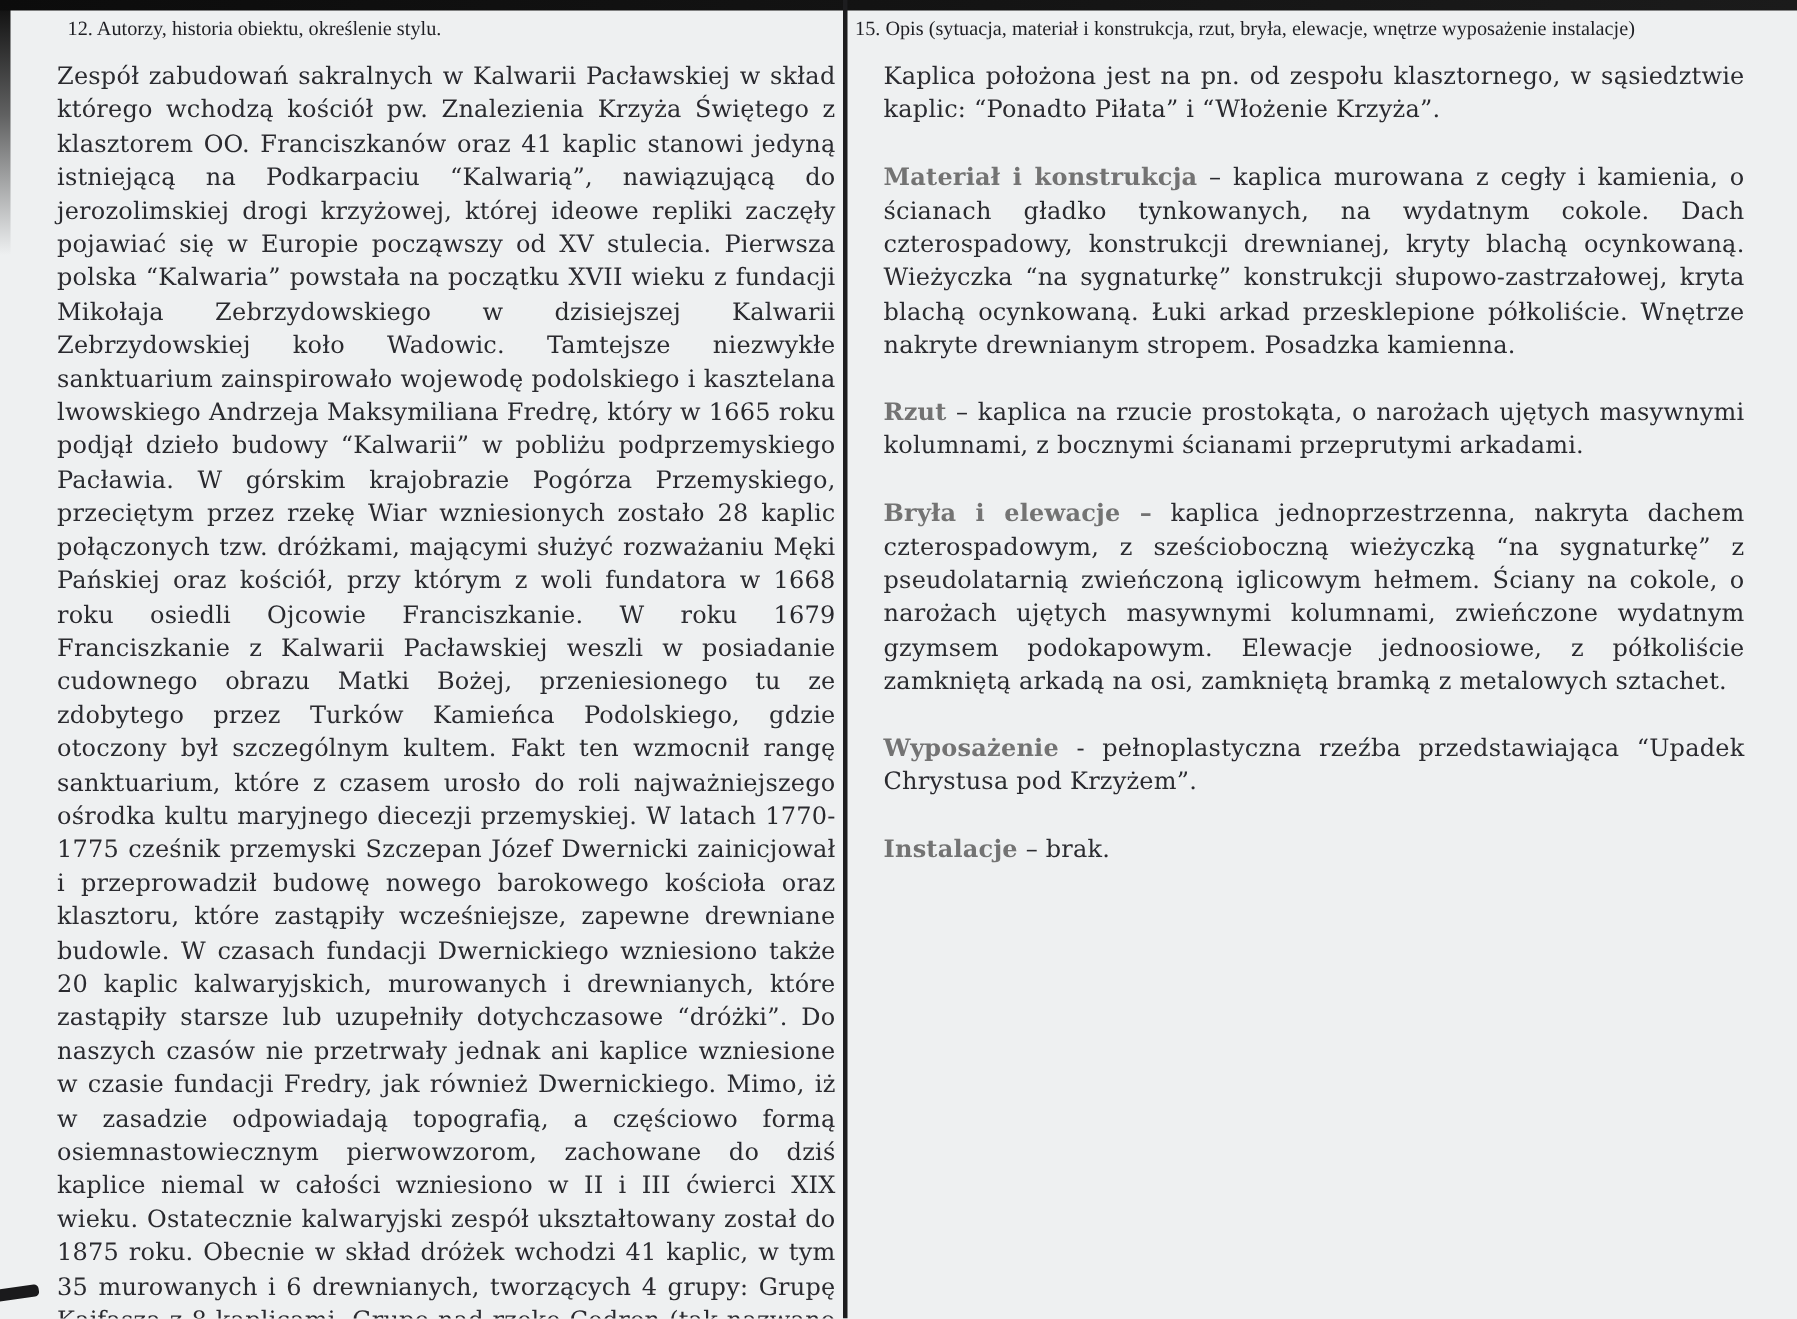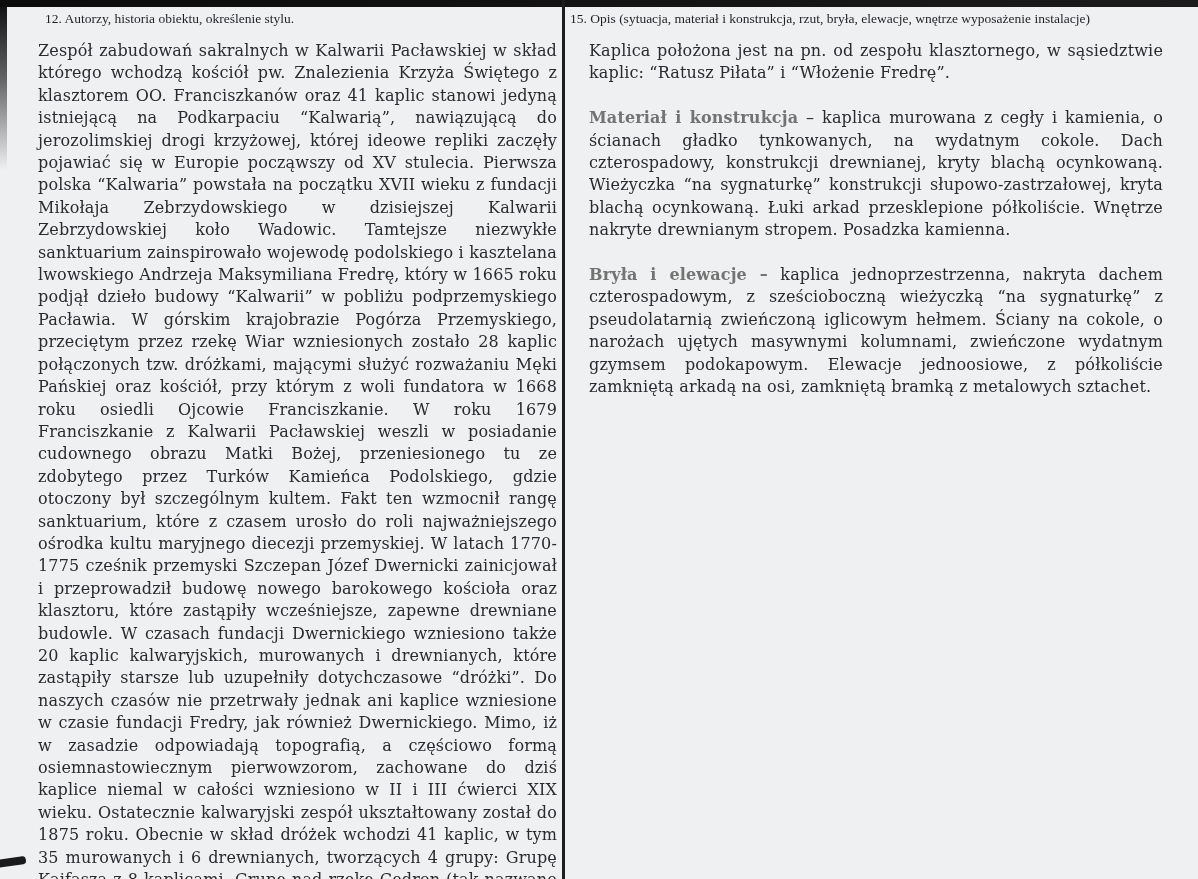--- a/index.html
+++ b/index.html
@@ -76,16 +76,19 @@
 
 <div class="divider"></div>
 
 <div class="col-header left">12. Autorzy, historia obiektu, określenie stylu.</div>
 <div class="col-header right">15. Opis (sytuacja, materiał i konstrukcja, rzut, bryła, elewacje, wnętrze wyposażenie instalacje)</div>
 
 <div class="col-body left">
     <p class="para"><span>Zespół zabudowań sakralnych w Kalwarii Pacławskiej w skład którego wchodzą kościół pw. Znalezienia Krzyża Świętego z klasztorem OO. Franciszkanów oraz 41 kaplic stanowi jedyną istniejącą na Podkarpaciu “Kalwarią”, nawiązującą do jerozolimskiej drogi krzyżowej, której ideowe repliki zaczęły pojawiać się w Europie począwszy od XV stulecia. Pierwsza polska “Kalwaria” powstała na początku XVII wieku z fundacji Mikołaja Zebrzydowskiego w dzisiejszej Kalwarii Zebrzydowskiej koło Wadowic. Tamtejsze niezwykłe sanktuarium zainspirowało wojewodę podolskiego i kasztelana lwowskiego Andrzeja Maksymiliana Fredrę, który w 1665 roku podjął dzieło budowy “Kalwarii” w pobliżu podprzemyskiego Pacławia. W górskim krajobrazie Pogórza Przemyskiego, przeciętym przez rzekę Wiar wzniesionych zostało 28 kaplic połączonych tzw. dróżkami, mającymi służyć rozważaniu Męki Pańskiej oraz kościół, przy którym z woli fundatora w 1668 roku osiedli Ojcowie Franciszkanie. W roku 1679 Franciszkanie z Kalwarii Pacławskiej weszli w posiadanie cudownego obrazu Matki Bożej, przeniesionego tu ze zdobytego przez Turków Kamieńca Podolskiego, gdzie otoczony był szczególnym kultem. Fakt ten wzmocnił rangę sanktuarium, które z czasem urosło do roli najważniejszego ośrodka kultu maryjnego diecezji przemyskiej. W latach 1770-1775 cześnik przemyski Szczepan Józef Dwernicki zainicjował i przeprowadził budowę nowego barokowego kościoła oraz klasztoru, które zastąpiły wcześniejsze, zapewne drewniane budowle. W czasach fundacji Dwernickiego wzniesiono także 20 kaplic kalwaryjskich, murowanych i drewnianych, które zastąpiły starsze lub uzupełniły dotychczasowe “dróżki”. Do naszych czasów nie przetrwały jednak ani kaplice wzniesione w czasie fundacji Fredry, jak również Dwernickiego. Mimo, iż w zasadzie odpowiadają topografią, a częściowo formą osiemnastowiecznym pierwowzorom, zachowane do dziś kaplice niemal w całości wzniesiono w II i III ćwierci XIX wieku. Ostatecznie kalwaryjski zespół ukształtowany został do 1875 roku. Obecnie w skład dróżek wchodzi 41 kaplic, w tym 35 murowanych i 6 drewnianych, tworzących 4 grupy: Grupę Kajfasza z 8 kaplicami, Grupę nad rzekę Cedron (tak nazwano przepływający w pobliżu Kalwarii Wiar) z 5 kaplicami, Grupę gradusów z 13 kaplicami i Grupę Ukrzyżowania z 8 kaplicami. Do “dróżek” zaliczają się także stojące w pobliżu kościoła kaplice św. Michała i Rafała. Ponadto w skład pacławskiego zespołu wchodzą, nie wliczane w skład “dróżek” kaplice św. Anny, św. Gabriela i Wniebowstąpienia Pana Jezusa oraz pustelnia św. Marii Magdaleny, a także kaplica grobowa Tyszkiewiczów.</span></p>
   </div>
 <div class="col-body right">
-    <p class="para"><span>Kaplica położona jest na pn. od zespołu klasztornego, w sąsiedztwie kaplic: “Ratusz Piłata” i “Włożenie Fredrę”.</span></p>
+    <p class="para"><span>Kaplica położona jest na pn. od zespołu klasztornego, w sąsiedztwie kaplic: “Ponadto Piłata” i “Włożenie Krzyża”.</span></p>
     <p class="para"><b>Materiał i konstrukcja</b><span> – kaplica murowana z cegły i kamienia, o ścianach gładko tynkowanych, na wydatnym cokole. Dach czterospadowy, konstrukcji drewnianej, kryty blachą ocynkowaną. Wieżyczka “na sygnaturkę” konstrukcji słupowo-zastrzałowej, kryta blachą ocynkowaną. Łuki arkad przesklepione półkoliście. Wnętrze nakryte drewnianym stropem. Posadzka kamienna.</span></p>
+    <p class="para"><b>Rzut</b><span> – kaplica na rzucie prostokąta, o narożach ujętych masywnymi kolumnami, z bocznymi ścianami przeprutymi arkadami.</span></p>
     <p class="para"><b>Bryła i elewacje –</b><span> kaplica jednoprzestrzenna, nakryta dachem czterospadowym, z sześcioboczną wieżyczką “na sygnaturkę” z pseudolatarnią zwieńczoną iglicowym hełmem. Ściany na cokole, o narożach ujętych masywnymi kolumnami, zwieńczone wydatnym gzymsem podokapowym. Elewacje jednoosiowe, z półkoliście zamkniętą arkadą na osi, zamkniętą bramką z metalowych sztachet.</span></p>
+    <p class="para"><b>Wyposażenie</b><span> - pełnoplastyczna rzeźba przedstawiająca “Upadek Chrystusa pod Krzyżem”.</span></p>
+    <p class="para"><b>Instalacje</b><span> – brak.</span></p>
   </div>
 
 </body></html>

